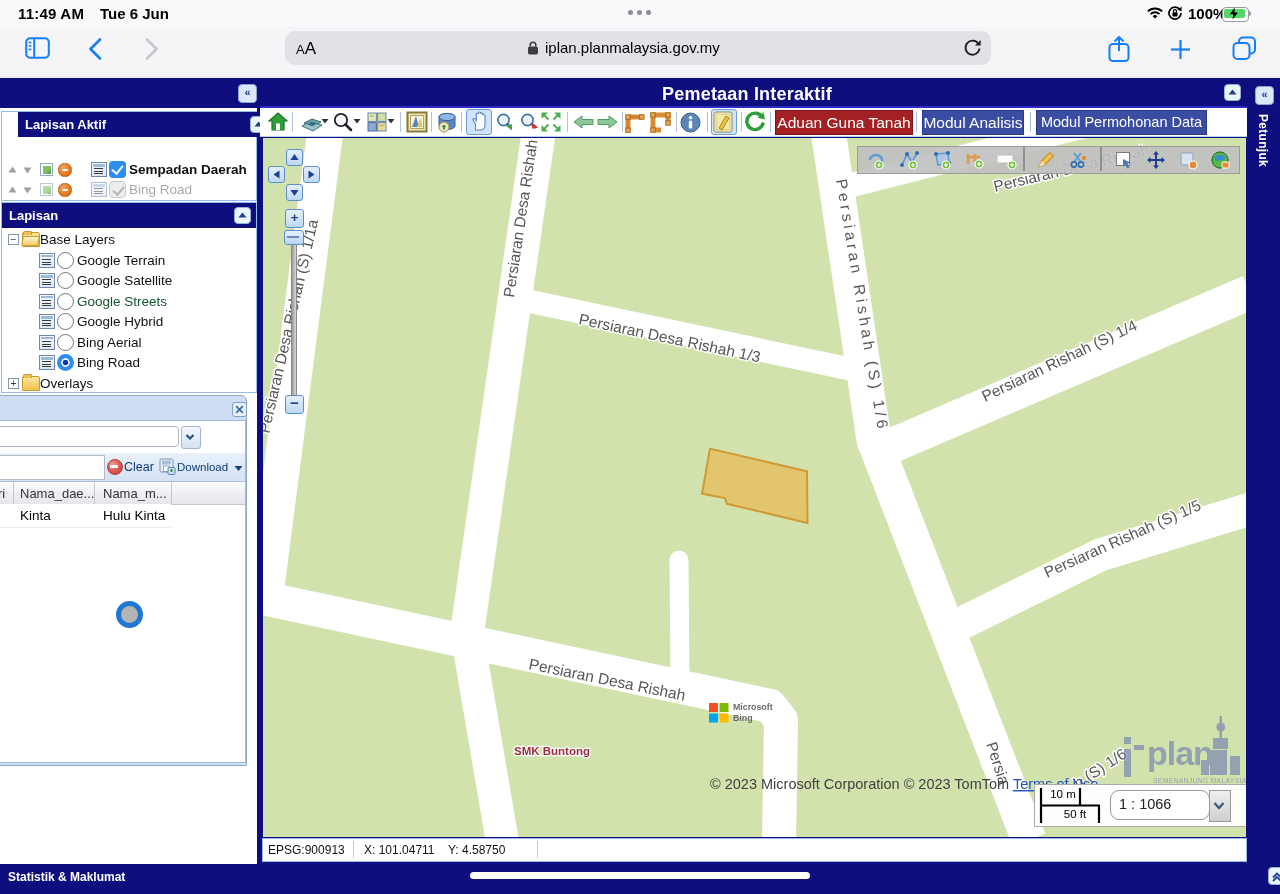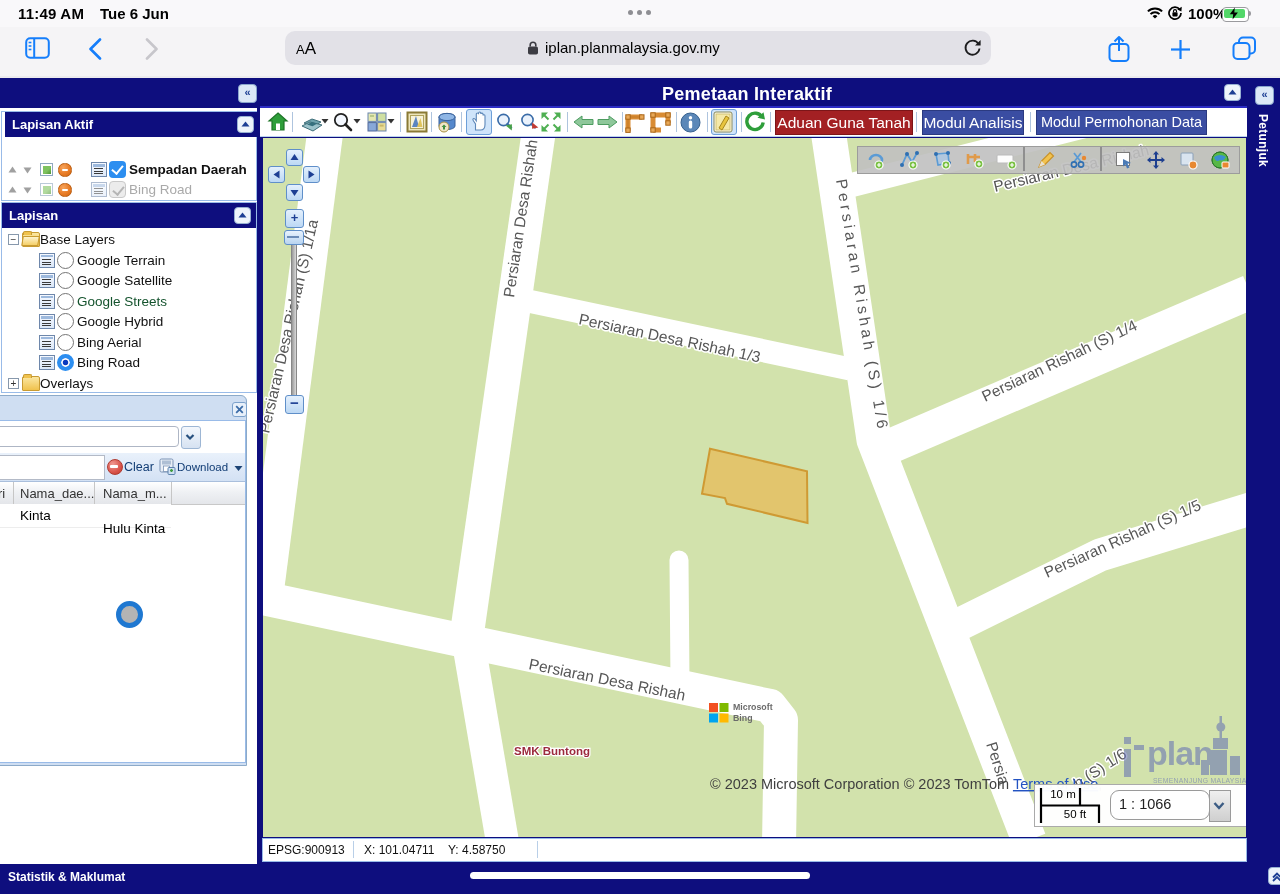--- a/index.html
+++ b/index.html
@@ -118,21 +118,21 @@
   <div class="abs navy" style="left:0;top:78px;width:1280px;height:816px;"></div>
 
   <div id="sidebar" class="abs" style="left:0;top:78px;width:258px;height:786px;">
 
     <div class="abs navy" style="left:0;top:0;width:258px;height:30px;"></div>
     <div class="abs" style="left:238px;top:6px;width:17px;height:17px;background:#dce8f7;border:1px solid #8aa6cc;border-radius:4px;text-align:center;line-height:15px;font-size:11px;font-weight:700;color:#1d3f94;">«</div>
 
     <div class="abs" style="left:0;top:30px;width:257px;height:756px;background:#fff;"></div>
 
     <div class="abs" style="left:1px;top:33px;width:254px;height:88px;border:1px solid #99bbe8;">
-      <div class="abs navy" style="left:3px;top:0;width:100%;height:25px;">
+      <div class="abs navy" style="left:16px;top:0;width:100%;height:25px;">
         <span style="position:absolute;left:7px;top:5px;font-size:13px;font-weight:700;color:#fff;">Lapisan Aktif</span>
         <span style="position:absolute;right:5px;top:4px;width:15px;height:15px;background:#eef4fb;border:1px solid #98b1d2;border-radius:4px;">
             <svg width="15" height="15" viewBox="0 0 15 15">
               <path d="M7.5 4.5 L11.5 9.5 L3.5 9.5 Z" fill="#1d3f94"></path>
             </svg>
           </span>
       </div>
       <div class="abs" style="left:0;top:25px;width:100%;height:63px;background:#fff;" id="lapisanaktif">
 
         <div class="abs larow" style="top:22px;">
@@ -256,21 +256,21 @@
           <span class="abs" style="left:38px;top:4px;font-size:13px;color:#333;">ri</span>
           <span class="abs" style="left:60px;top:4px;font-size:13px;color:#333;">Nama_dae...</span>
           <span class="abs" style="left:143px;top:4px;font-size:13px;color:#333;">Nama_m...</span>
           <span class="abs" style="left:53px;top:0;width:1px;height:22px;background:#c6c6c6;"></span>
           <span class="abs" style="left:134px;top:0;width:1px;height:22px;background:#c6c6c6;"></span>
           <span class="abs" style="left:211px;top:0;width:1px;height:22px;background:#c6c6c6;"></span>
         </div>
 
         <div class="abs" style="left:0;top:83px;width:211px;height:23px;background:#fff;border-bottom:1px solid #ededed;">
           <span class="abs" style="left:60px;top:4px;font-size:13.5px;color:#000;">Kinta</span>
-          <span class="abs" style="left:143px;top:4px;font-size:13.5px;color:#000;margin-top:13px;">Hulu Kinta</span>
+          <span class="abs" style="left:143px;top:4px;font-size:13.5px;color:#000;">Hulu Kinta</span>
         </div>
 
         <span class="abs" style="left:156px;top:180px;width:17px;height:17px;border-radius:50%;background:#b4b4b4;border:5px solid #1f78d1;"></span>
       </div>
     </div>
   </div>
 
   <div id="mappanel" class="abs" style="left:260px;top:78px;width:987px;height:786px;">
 
     <div class="abs navy" style="left:0;top:0;width:987px;height:28px;border-bottom:2px solid #2c2cc4;">

